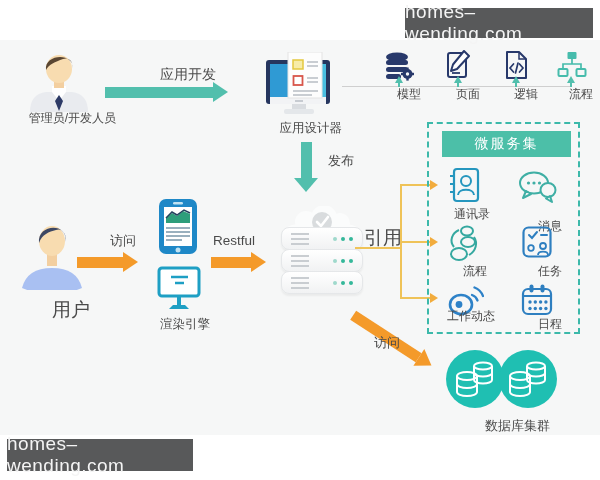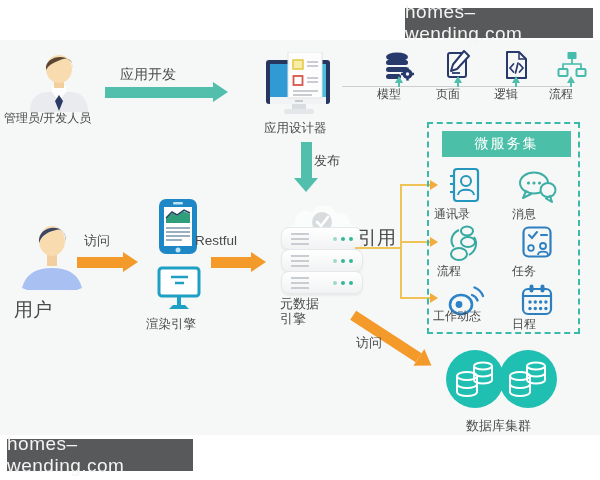--- a/index.html
+++ b/index.html
@@ -9,21 +9,21 @@
     font-family:"Liberation Sans", sans-serif; color:#444; background:#fff;
   }
   .gray-band { position:absolute; left:0; top:40px; width:600px; height:395px; background:#f6f7f7; }
 
   .wm { position:absolute; background:#58595a; color:#f4f4f4; font-size:19px;
         display:flex; align-items:center; justify-content:center; letter-spacing:.5px; }
   .wm-top { left:405px; top:8px; width:188px; height:30px; }
   .wm-bottom { left:7px; top:439px; width:186px; height:32px; }
 
   .abs { position:absolute; }
-  .lbl { position:absolute; text-align:left; font-size:12px; color:#4a4a4a; line-height:1.15; }
+  .lbl { position:absolute; text-align:right; font-size:12px; color:#4a4a4a; line-height:1.15; }
 
   
   .harrow { position:absolute; display:flex; align-items:center; }
   .harrow .bar { height:11px; }
   .harrow .head { width:0; height:0; border-top:10px solid transparent; border-bottom:10px solid transparent; }
   .teal  .bar { background:#52bfad; } .teal  .head { border-left:15px solid #52bfad; }
   .orange .bar { background:#f49a2a; } .orange .head { border-left:15px solid #f49a2a; }
 
   
   .varrow { position:absolute; display:flex; flex-direction:column; align-items:center; }
@@ -217,24 +217,20 @@
         <i></i>
         <i></i>
         <i></i>
       </span>
       <span class="dots">
         <i class="dim"></i>
         <i class="grn"></i>
         <i class="grn"></i>
       </span>
   </div>
-  <div class="lbl" style="left:280px;top:297px;width:84px;font-size:13px">
-    <span style="display:block">元数据</span>
-    <span style="display:block">引擎</span>
-  </div>
 
   <svg class="abs" style="left:16px;top:218px" width="72" height="72" viewBox="0 0 72 72">
     <path d="M6 70 Q11 50 36 50 Q61 50 66 70 Q52 76 36 76 Q20 76 6 70 Z" fill="#a9c0f2"></path>
     <rect x="31" y="36" width="10" height="12" fill="#f3cfa0"></rect>
     <ellipse cx="36" cy="23" rx="13" ry="15" fill="#f8dcb0"></ellipse>
     <path d="M23 25 C21 6 52 4 50 24 C50 13 44 10 40 12 C33 14 26 16 23 25 Z" fill="#3d4763"></path>
   </svg>
   <div class="lbl" style="left:14px;top:299px;width:76px;font-size:19px">用户</div>
 
   <div class="lbl" style="left:84px;top:234px;width:52px;font-size:13px">访问</div>
@@ -309,21 +305,21 @@
     <ellipse cx="17" cy="13" rx="14" ry="10.5" fill="#f6f7f7" stroke="#3fafa5" stroke-width="2"></ellipse>
     <path d="M9 21 L6 28 L14 24 Z" fill="#f6f7f7" stroke="#3fafa5" stroke-width="2" stroke-linejoin="round"></path>
     <ellipse cx="31" cy="20" rx="7.5" ry="7" fill="#f6f7f7" stroke="#3fafa5" stroke-width="2"></ellipse>
     <path d="M33 26 L35 32 L29 28.5 Z" fill="#f6f7f7" stroke="#3fafa5" stroke-width="2" stroke-linejoin="round"></path>
     <g fill="#3fafa5">
       <circle cx="11.5" cy="13" r="1.6"></circle>
         <circle cx="17" cy="13" r="1.6"></circle>
         <circle cx="22.5" cy="13" r="1.6"></circle>
     </g>
   </svg>
-  <div class="lbl" style="left:512px;top:208px;width:50px">消息</div>
+  <div class="lbl" style="left:512px;top:220px;width:50px">消息</div>
 
   <svg class="abs" style="left:446px;top:225px" width="36" height="38" viewBox="0 0 36 38">
     <path d="M8 22 C3 16 6 8 13 5" fill="none" stroke="#35a8a0" stroke-width="2"></path>
     <path d="M28 12 C32 18 30 26 23 30" fill="none" stroke="#35a8a0" stroke-width="2"></path>
     <ellipse cx="21" cy="6" rx="6" ry="4.5" fill="#f6f7f7" stroke="#35a8a0" stroke-width="2"></ellipse>
     <ellipse cx="22" cy="17" rx="7" ry="5" fill="#f6f7f7" stroke="#35a8a0" stroke-width="2"></ellipse>
     <ellipse cx="13" cy="29" rx="8" ry="6" fill="#f6f7f7" stroke="#35a8a0" stroke-width="2"></ellipse>
   </svg>
   <div class="lbl" style="left:437px;top:265px;width:50px">流程</div>
 

